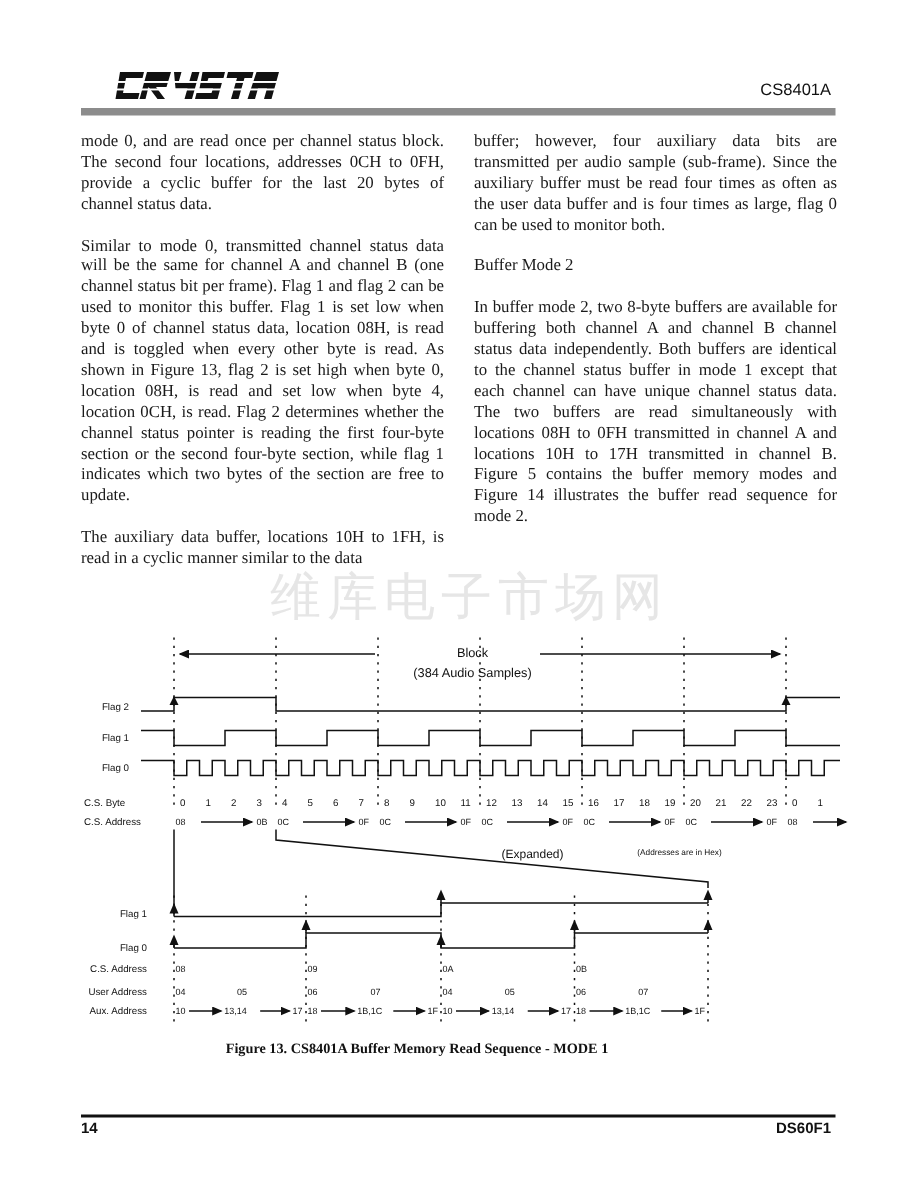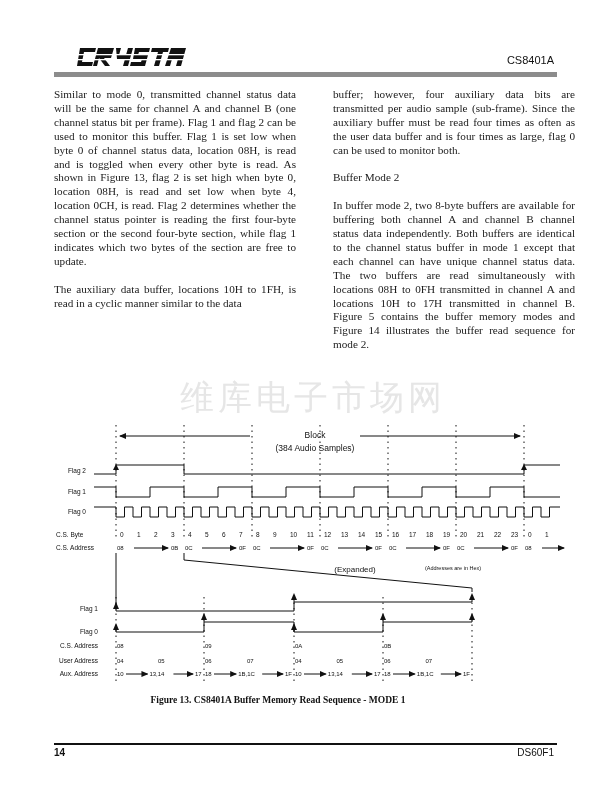--- a/index.html
+++ b/index.html
@@ -4,28 +4,28 @@
 <style>
   html, body { margin: 0; padding: 0; background: #ffffff; }
   body { width: 612px; height: 792px; position: relative; overflow: hidden; }
   .logo { position: absolute; left: 76px; top: 46px; width: 112px; height: 22px; }
   .hdr-part { position: absolute; right: 58px; top: 54px; font-family: "Liberation Sans", sans-serif; font-weight: normal; font-size: 11px; color: #111; }
   .hdr-bar { position: absolute; left: 54px; top: 72px; width: 503px; height: 5px; background: #8c8c8c; }
   .col { position: absolute; top: 88px; width: 242px; font-family: "Liberation Serif", serif; font-size: 11.2px; line-height: 13.9px; color: #1a1a1a; text-align: justify; }
   .col p { margin: 0 0 13.9px 0; }
   .col .subhead { }
   .col-left { left: 54px; }
-  .col-right { left: 333px; }
+  .col-right { left: 316px; }
   .watermark { position: absolute; left: 180px; top: 375px; font-family: "DejaVu Sans", sans-serif; font-size: 34px; color: #e6e6e6; letter-spacing: 4px; text-align: right; }
   .fig { position: absolute; left: 0; top: 420px; width: 612px; height: 270px; }
   .fig text { font-family: "Liberation Sans", sans-serif; }
   .caption { position: absolute; left: 0; width: 556px; top: 695px; text-align: center; font-family: "Liberation Serif", serif; font-weight: bold; font-size: 9.5px; color: #111; }
   .foot-bar { position: absolute; left: 54px; top: 743px; width: 503px; height: 2px; background: #111; }
   .foot-left { position: absolute; left: 54px; top: 747px; font-family: "Liberation Sans", sans-serif; font-weight: bold; font-size: 10px; color: #111; }
-  .foot-right { position: absolute; right: 58px; top: 747px; font-family: "Liberation Sans", sans-serif; font-weight: normal; font-size: 10px; color: #111; }
+  .foot-right { position: absolute; right: 58px; top: 747px; font-family: "Liberation Sans", sans-serif; font-weight: bold; font-size: 10px; color: #111; }
 </style>
 </head>
 <body>
 
 <svg class="logo" viewBox="0 0 112 22">
   <g fill="#111">
 
     <polygon points="4,2 20,2 19,6 8,6 6,16 17,16 16,20 1,20"></polygon>
     <polygon points="22,2 38,2 35,12 28,12 34,20 29,20 23,12 21,20 17,20"></polygon>
     <polygon points="40,2 45,2 43,9 50,9 52,2 57,2 52,20 47,20 49,13 41,13"></polygon>
@@ -35,20 +35,21 @@
   </g>
   <g fill="#fff">
     <rect x="0" y="8" width="112" height="1.3"></rect>
     <rect x="0" y="13" width="112" height="1.3"></rect>
   </g>
 </svg>
 <div class="hdr-part">CS8401A</div>
 <div class="hdr-bar"></div>
 
 <div class="col col-left">
+  <p>mode 0, and are read once per channel status block. The second four locations, addresses 0CH to 0FH, provide a cyclic buffer for the last 20 bytes of channel status data.</p>
   <p>Similar to mode 0, transmitted channel status data will be the same for channel A and channel B (one channel status bit per frame). Flag 1 and flag 2 can be used to monitor this buffer. Flag 1 is set low when byte 0 of channel status data, location 08H, is read and is toggled when every other byte is read. As shown in Figure 13, flag 2 is set high when byte 0, location 08H, is read and set low when byte 4, location 0CH, is read. Flag 2 determines whether the channel status pointer is reading the first four-byte section or the second four-byte section, while flag 1 indicates which two bytes of the section are free to update.</p>
   <p>The auxiliary data buffer, locations 10H to 1FH, is read in a cyclic manner similar to the data</p>
 </div>
 
 <div class="col col-right">
   <p>buffer; however, four auxiliary data bits are transmitted per audio sample (sub-frame). Since the auxiliary buffer must be read four times as often as the user data buffer and is four times as large, flag 0 can be used to monitor both.</p>
   <p class="subhead">Buffer Mode 2</p>
   <p>In buffer mode 2, two 8-byte buffers are available for buffering both channel A and channel B channel status data independently. Both buffers are identical to the channel status buffer in mode 1 except that each channel can have unique channel status data. The two buffers are read simultaneously with locations 08H to 0FH transmitted in channel A and locations 10H to 17H transmitted in channel B. Figure 5 contains the buffer memory modes and Figure 14 illustrates the buffer read sequence for mode 2.</p>
 </div>
 

